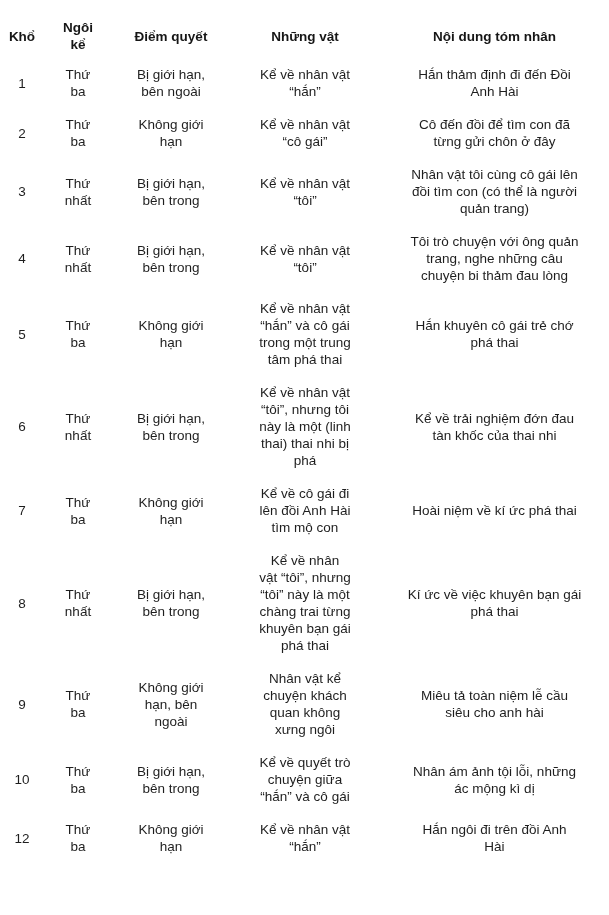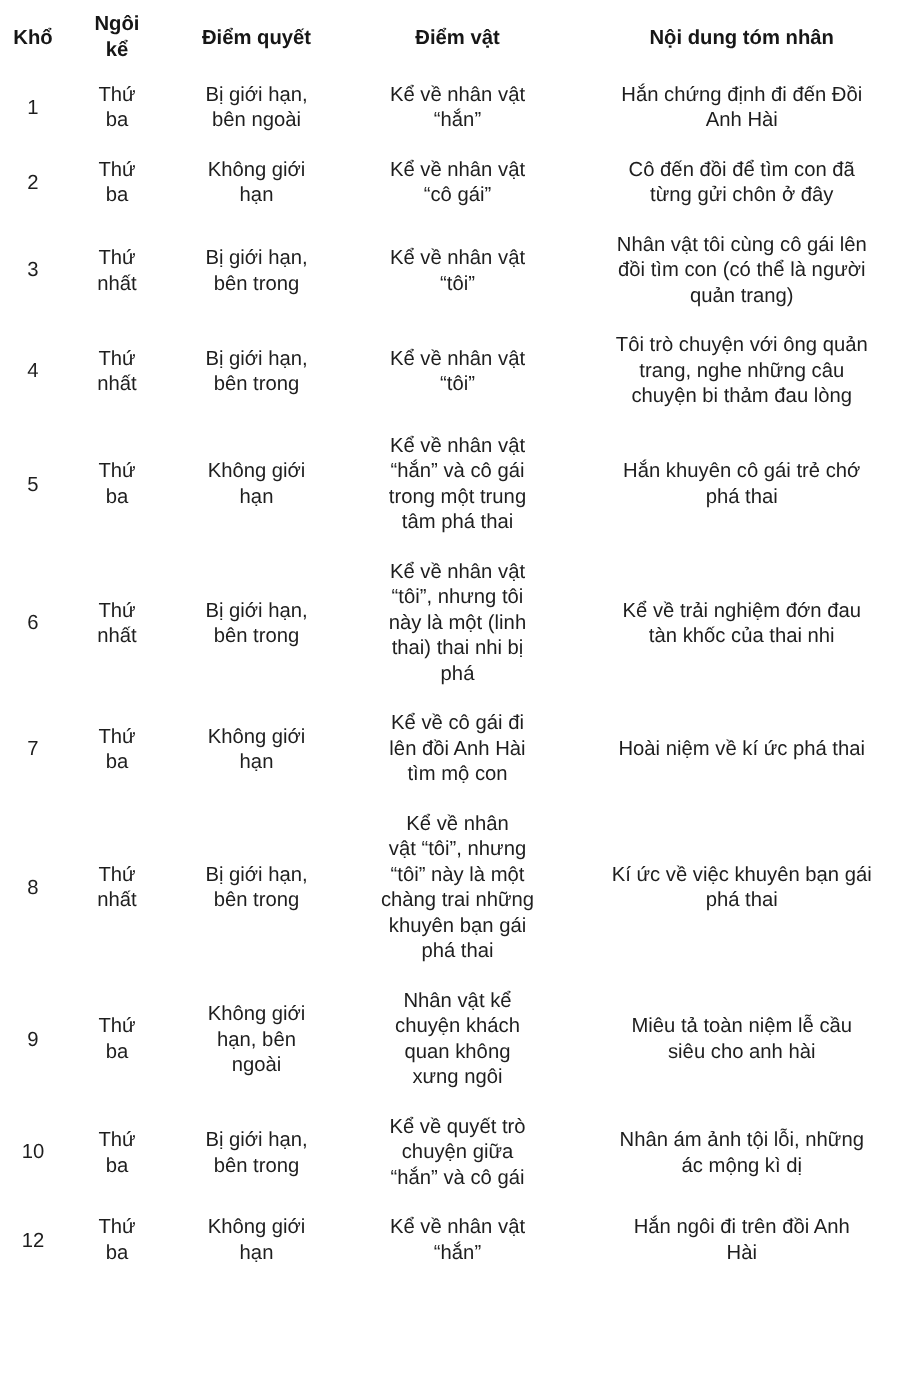--- a/index.html
+++ b/index.html
@@ -10,21 +10,21 @@
   body {
     width: 609px;
     height: 915px;
     overflow: hidden;
     font-family: "Liberation Sans", "DejaVu Sans", sans-serif;
     color: #1e1e1e;
     -webkit-font-smoothing: antialiased;
   }
   .page {
     width: 609px;
-    padding-top: 2px;
+    padding-top: 14px;
     box-sizing: border-box;
   }
   table.summary {
     width: 609px;
     border-collapse: collapse;
     table-layout: fixed;
   }
   table.summary col.c-kho      { width: 44px;  }
   table.summary col.c-ngoike   { width: 68px;  }
   table.summary col.c-diemnhin { width: 118px; }
@@ -61,34 +61,34 @@
       <col class="c-diemnhin">
       <col class="c-nhanvat">
       <col class="c-noidung">
     </colgroup>
     <thead>
       <tr>
         <th>Khổ</th>
         <th>Ngôi
 kể</th>
         <th>Điểm quyết</th>
-        <th>Điểm vật</th>
+        <th>Những vật</th>
         <th>Nội dung tóm nhân</th>
       </tr>
     </thead>
     <tbody>
       <tr>
         <td class="kho">1</td>
         <td>Thứ
 ba</td>
         <td>Bị giới hạn,
 bên ngoài</td>
         <td>Kể về nhân vật
 “hắn”</td>
-        <td>Hắn chứng định đi đến Đồi
+        <td>Hắn thảm định đi đến Đồi
 Anh Hài</td>
       </tr>
       <tr>
         <td class="kho">2</td>
         <td>Thứ
 ba</td>
         <td>Không giới
 hạn</td>
         <td>Kể về nhân vật
 “cô gái”</td>
@@ -159,21 +159,21 @@
       </tr>
       <tr>
         <td class="kho">8</td>
         <td>Thứ
 nhất</td>
         <td>Bị giới hạn,
 bên trong</td>
         <td>Kể về nhân
 vật “tôi”, nhưng
 “tôi” này là một
-chàng trai những
+chàng trai từng
 khuyên bạn gái
 phá thai</td>
         <td>Kí ức về việc khuyên bạn gái
 phá thai</td>
       </tr>
       <tr>
         <td class="kho">9</td>
         <td>Thứ
 ba</td>
         <td>Không giới

